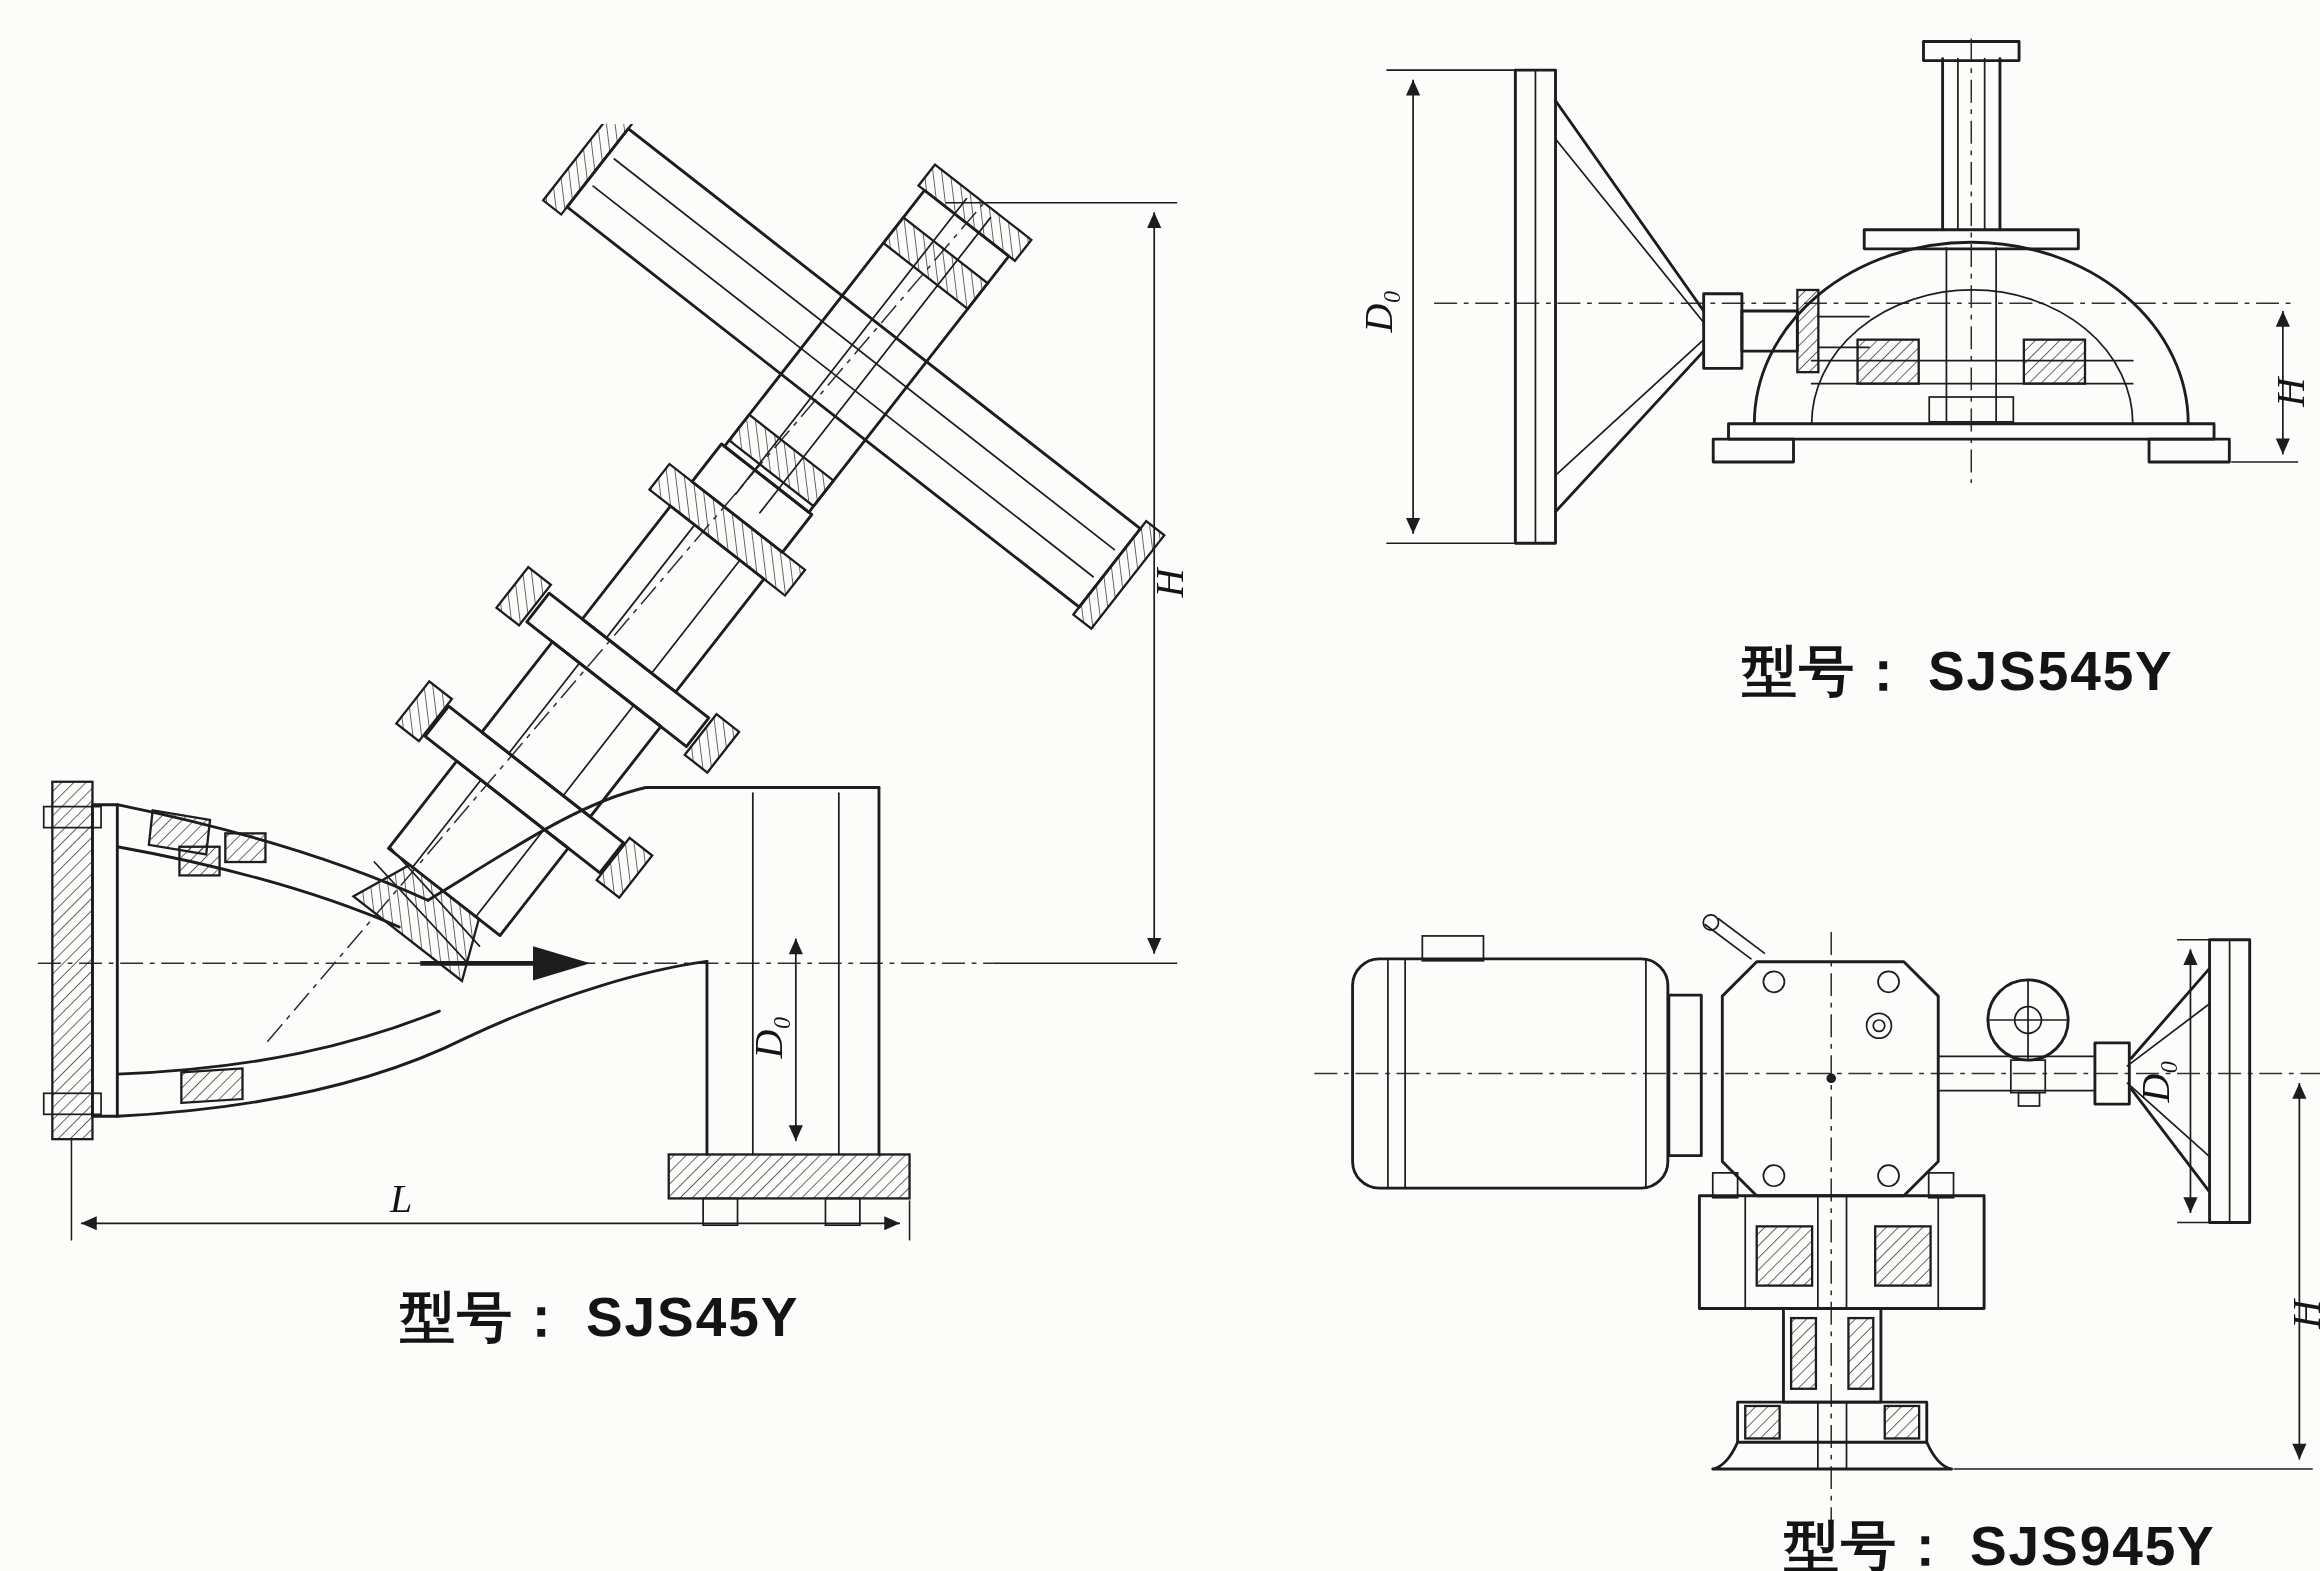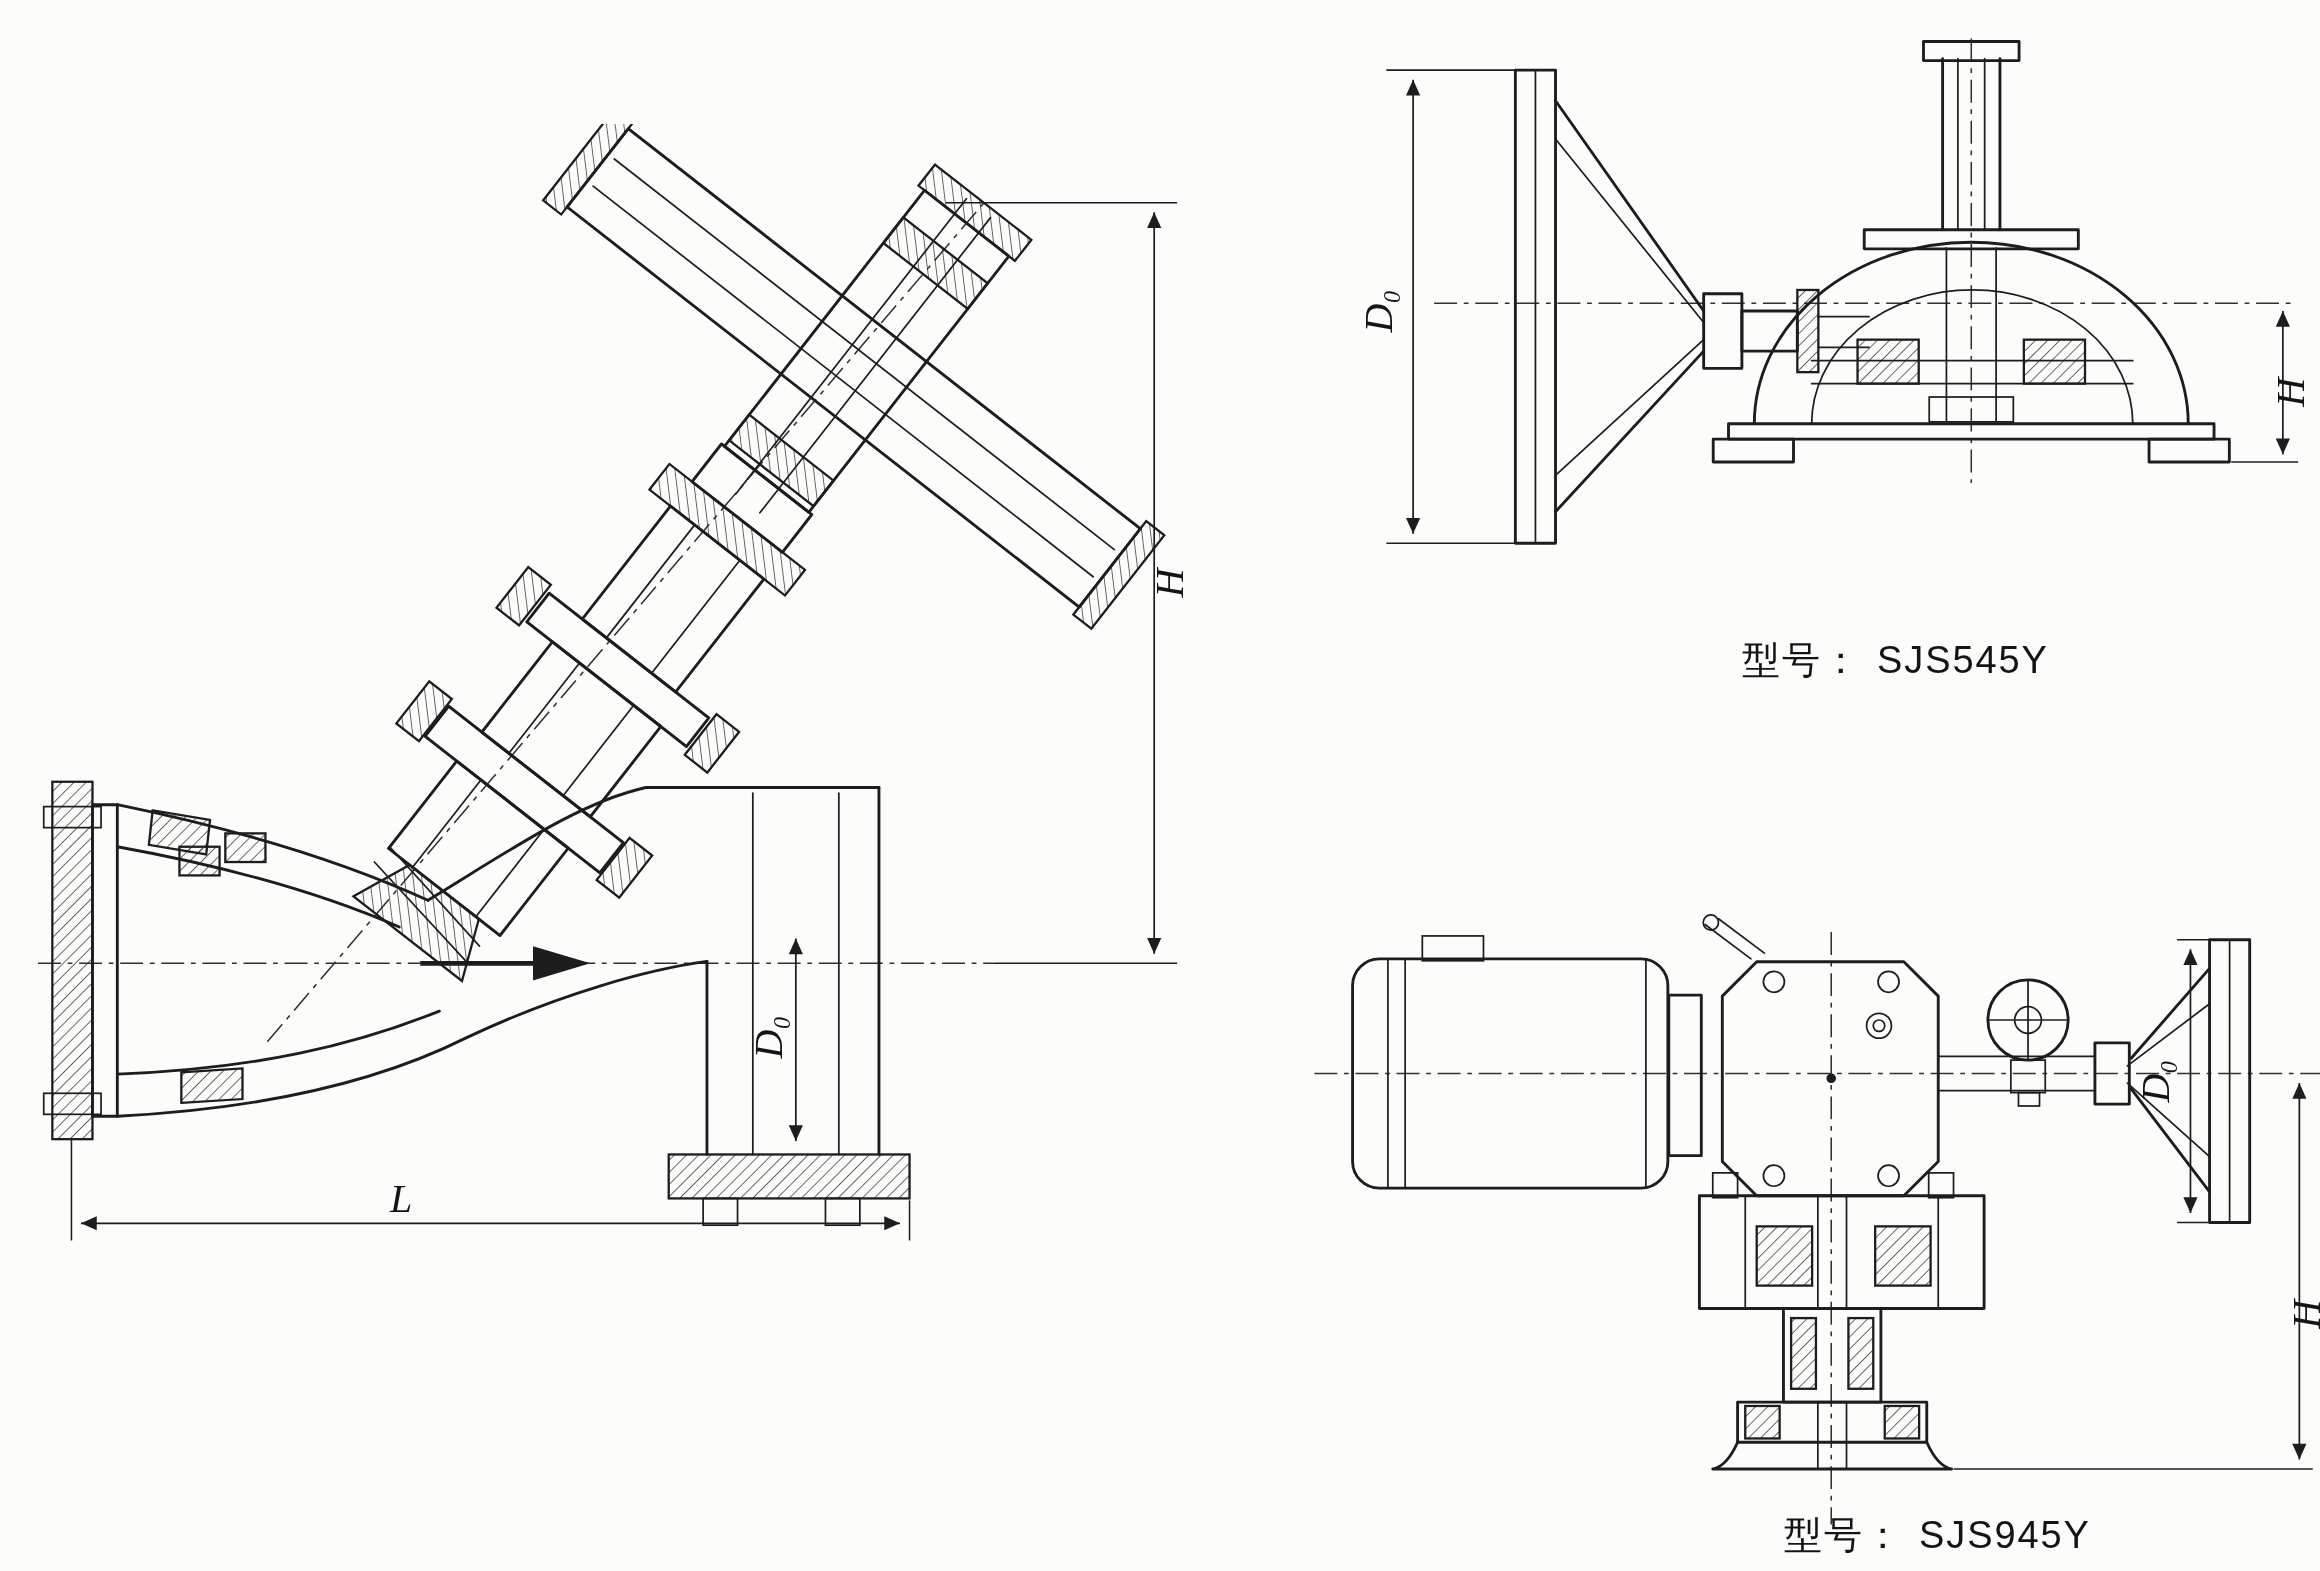--- a/index.html
+++ b/index.html
@@ -14,22 +14,22 @@
   .ln   {fill:none;stroke:#1d1d1d;stroke-width:3;stroke-linecap:round;stroke-linejoin:round;}
   .thin {fill:none;stroke:#1d1d1d;stroke-width:1.8;stroke-linecap:round;}
   .cl   {fill:none;stroke:#303030;stroke-width:1.6;stroke-dasharray:24 7 5 7;}
   .hat  {fill:url(#hatch);stroke:#1d1d1d;stroke-width:2.4;}
   .dim  {fill:none;stroke:#1d1d1d;stroke-width:1.8;marker-start:url(#arr);marker-end:url(#arr);}
   .ext  {fill:none;stroke:#1d1d1d;stroke-width:1.6;}
   .solid{fill:#1d1d1d;stroke:none;}
   .dimtxt{font:italic 400 42px "Liberation Serif", serif;fill:#141414;}
   .model-label{
     position:absolute;
-    font-size:38px;
-    font-weight:400;
+    font-size:55px;
+    font-weight:700;
     color:#141414;
     letter-spacing:1.9px;
     white-space:nowrap;
   }
   .model-label .prefix{margin-right:15.3px;}
 </style>
 </head>
 <body>
 
 <div id="stage">
@@ -266,20 +266,23 @@
       </g>
 
       <g>
         <path class="ext" d="M 684 582 H 1060"></path>
         <path class="dim" d="M 1046 178 V 572"></path>
         <text class="dimtxt" x="1068" y="420" text-anchor="middle" transform="rotate(-90 1068 420)">H</text>
       </g>
     </svg>
   </div>
 
+  <div class="model-label" style="left:400px;top:1281px;">
+    <span class="prefix">型号：</span><span>SJS45Y</span>
+  </div>
 
   <div class="model-label" style="left:1742px;top:635px;">
     <span class="prefix">型号：</span><span>SJS545Y</span>
   </div>
 
   <div class="model-label" style="left:1784px;top:1510px;">
     <span class="prefix">型号：</span><span>SJS945Y</span>
   </div>
 
 </div>

